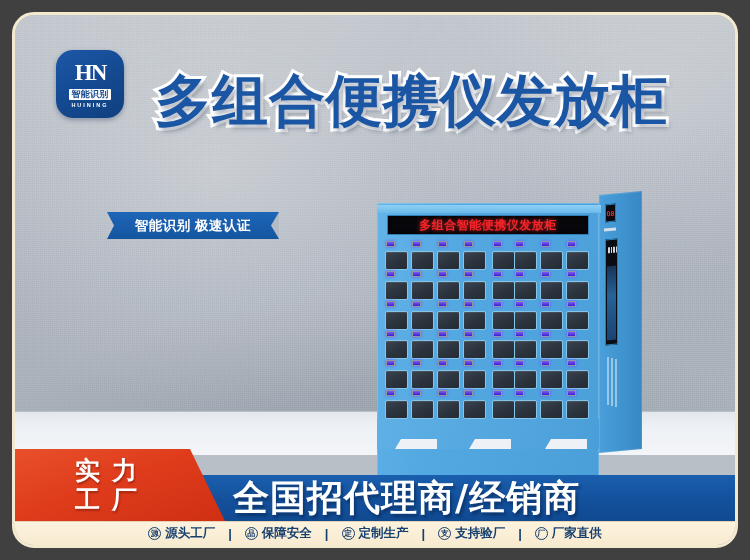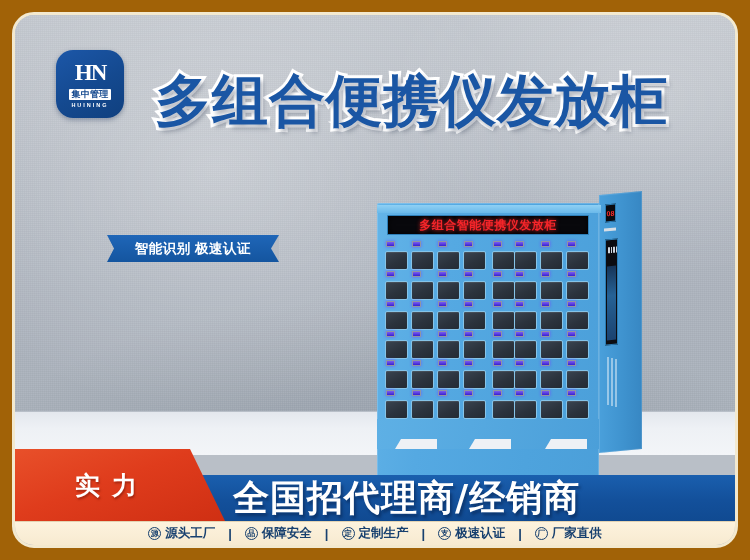--- a/index.html
+++ b/index.html
@@ -6,21 +6,21 @@
   html, body {
     width:750px; height:560px;
     font-family:"Liberation Sans", sans-serif;
     overflow:hidden;
     background:#0d4f96;
   }
 
   #banner {
     position:relative;
     width:750px; height:560px;
-    background:#a16207;
+    background:#404040;
     overflow:hidden;
   }
 
   
   #frame {
     position:absolute;
     left:12px; top:12px;
     width:726px; height:536px;
     border:3px solid #f3e9cf;
     border-radius:22px;
@@ -98,21 +98,21 @@
     color:#1a56a4;
     font-family:"DejaVu Sans", sans-serif;
     -webkit-text-stroke:6px #ffffff;
     paint-order:stroke fill;
     text-shadow:3px 4px 4px rgba(60,72,92,.38);
     white-space:nowrap;
   }
 
   
   #features {
-    position:absolute; left:92px; top:220px;
+    position:absolute; left:92px; top:197px;
     display:flex; flex-direction:column; gap:14px;
   }
   .ribbon {
     position:relative;
     width:172px; height:27px;
     background:linear-gradient(180deg,#1f66b8 0%,#14559f 100%);
     color:#fff;
     font-size:13.5px; font-weight:bold;
     letter-spacing:.5px;
     display:flex; align-items:center; justify-content:center;
@@ -327,21 +327,21 @@
   <div id="frame">
 
     <div id="scene">
       <div id="wall-vignette"></div>
       <div id="wall-texture"></div>
       <div id="floor"></div>
       <div id="floor-line"></div>
 
       <div id="logo">
         <div id="logo-mark">HN</div>
-        <div id="logo-cn">集中管理</div>
+        <div id="logo-cn">智能识别</div>
         <div id="logo-en">HUINING</div>
       </div>
 
       <div id="title">多组合便携仪发放柜</div>
 
       <div id="features">
         <div class="ribbon">
           <span>智能识别  极速认证</span>
         </div>
       </div>
@@ -571,40 +571,41 @@
         <div class="side-vent" style="left:234px;top:163px;"></div>
         <div class="side-vent" style="left:238px;top:164px;"></div>
       </div>
     </div>
 
     <div id="bottom">
       <div id="bottom-blue"></div>
       <div id="cta">全国招代理商/经销商</div>
       <div id="red-badge">
         <div class="rb-line">实力</div>
+        <div class="rb-line">工厂</div>
       </div>
       <div id="footer-strip">
           <span class="fi">
             <span class="fi-badge">源</span>
             <span>源头工厂</span>
           </span>
           <span class="fi-sep">|</span>
           <span class="fi">
             <span class="fi-badge">品</span>
             <span>保障安全</span>
           </span>
           <span class="fi-sep">|</span>
           <span class="fi">
             <span class="fi-badge">定</span>
             <span>定制生产</span>
           </span>
           <span class="fi-sep">|</span>
           <span class="fi">
             <span class="fi-badge">支</span>
-            <span>极速认证</span>
+            <span>支持验厂</span>
           </span>
           <span class="fi-sep">|</span>
           <span class="fi">
             <span class="fi-badge">厂</span>
             <span>厂家直供</span>
           </span>
         </div>
     </div>
 
   </div>

